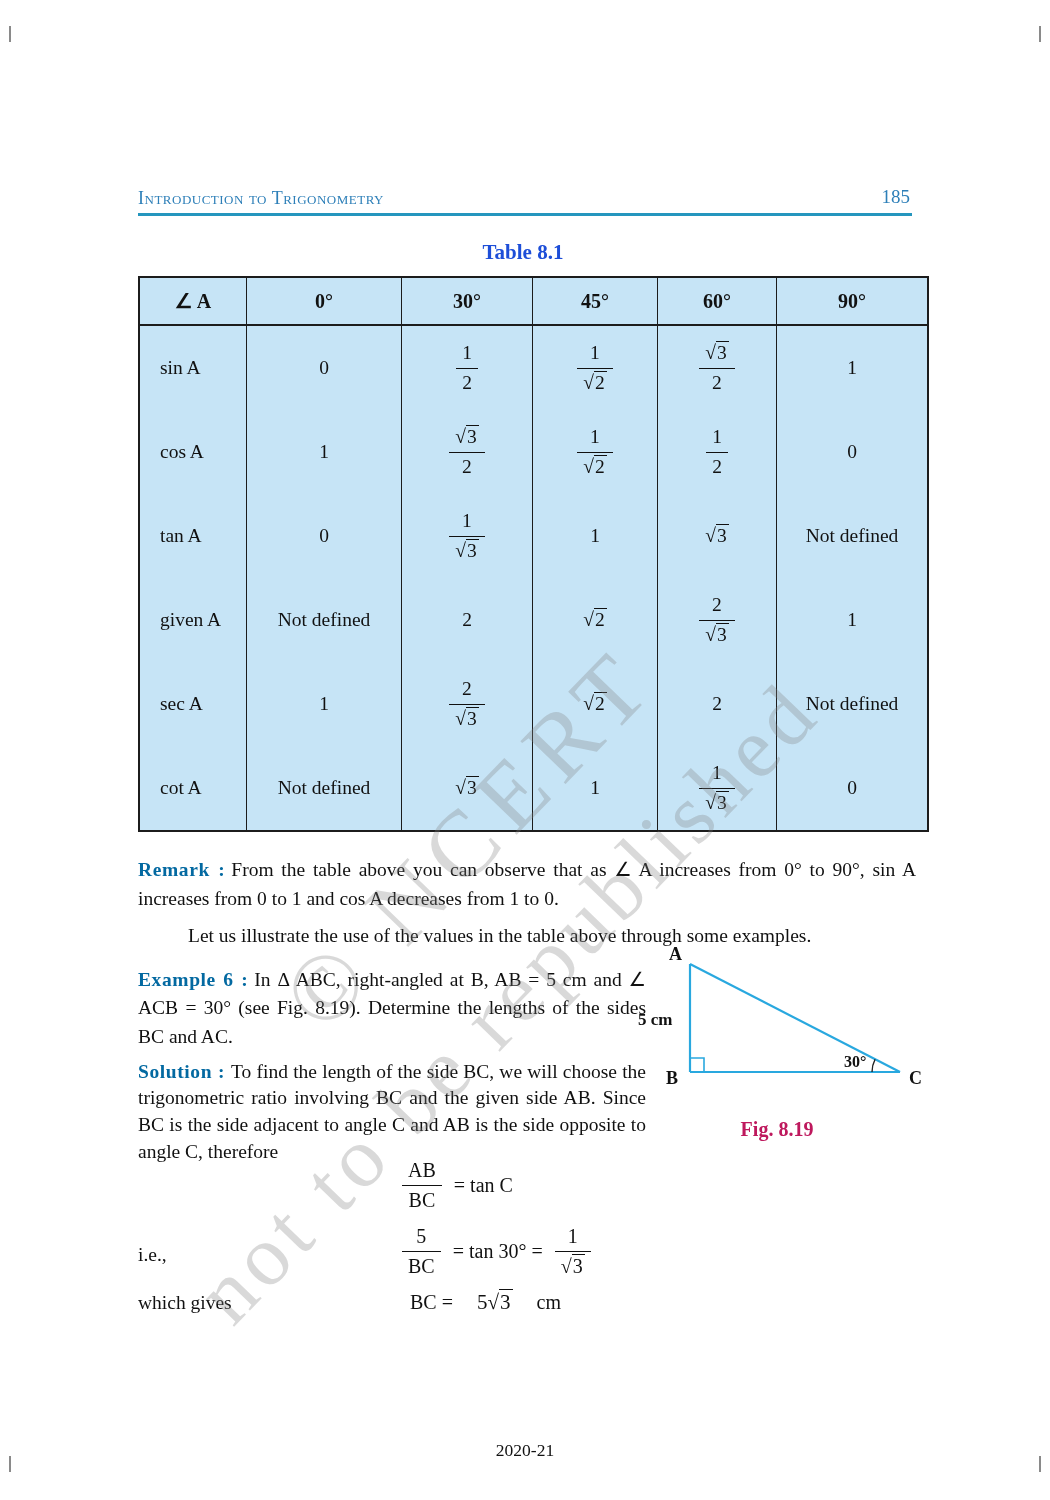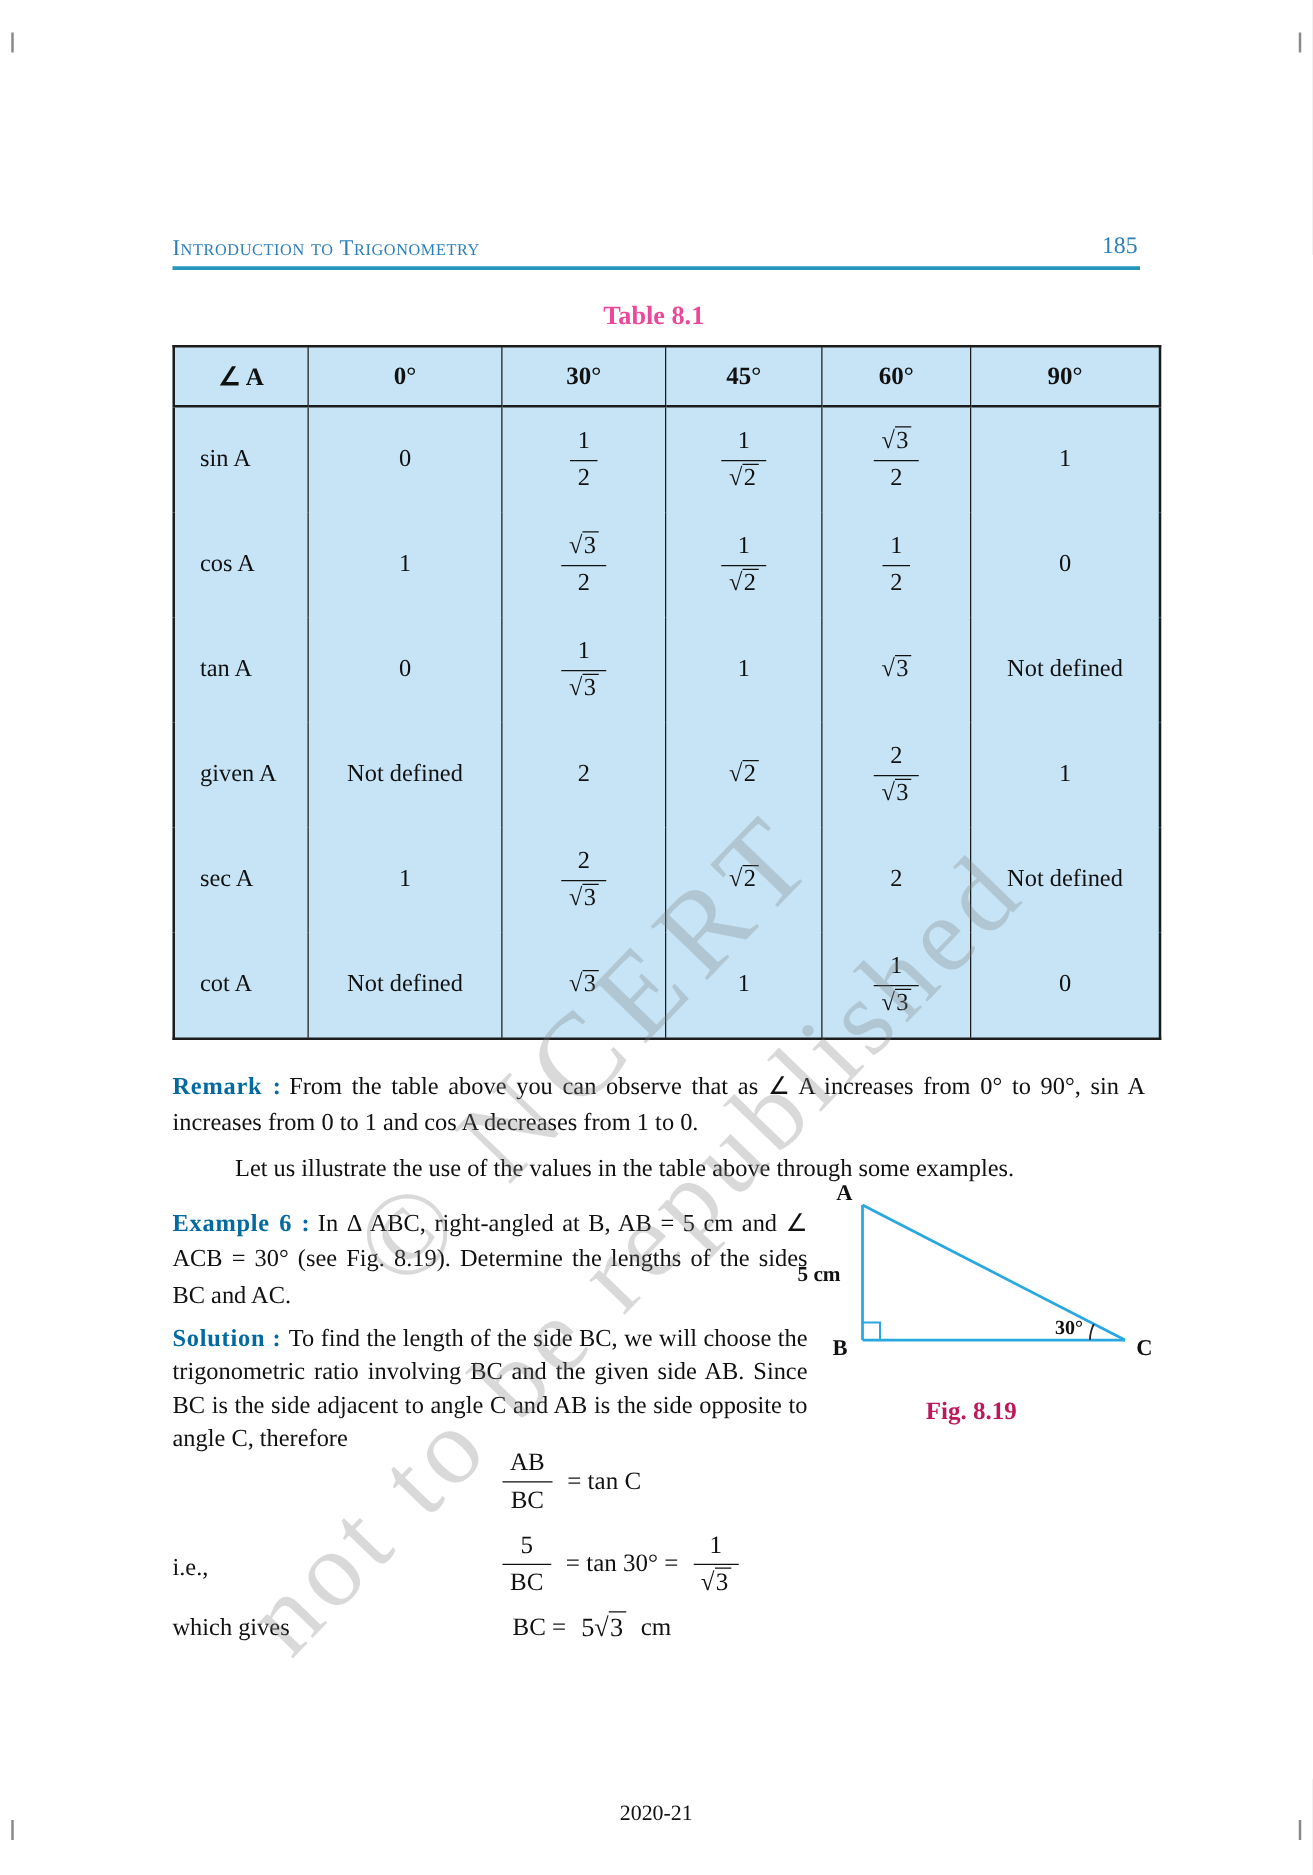--- a/index.html
+++ b/index.html
@@ -20,21 +20,21 @@
   }
   .page-num {
     position:absolute; right:140px; top:186px;
     font-size:19px; color:#2d7fb8;
   }
   .head-rule { position:absolute; left:138px; top:213px; width:774px; height:3px; background:#2596be; }
 
   
   .table-title {
     position:absolute; left:138px; top:240px; width:770px;
-    text-align:center; font-size:21px; font-weight:bold; color:#ec4899;
+    text-align:center; font-size:21px; font-weight:bold; color:#1d4ed8;
   }
   .trig-table {
     position:absolute; left:138px; top:276px; width:770px;
     border-collapse:collapse; background:#c6e4f6;
     border:2.5px solid #1c1c1c; table-layout:fixed;
   }
   .trig-table th {
     border-bottom:2px solid #1c1c1c; border-left:1.7px solid #1c1c1c;
     height:44px; font-size:20px; font-weight:bold; text-align:center;
   }
@@ -71,21 +71,21 @@
   .fig-caption { position:absolute; left:632px; top:1118px; width:290px; text-align:center;
                  color:#be185d; font-weight:bold; font-size:20px; }
   .tri line, .tri polyline { stroke:#29a8df; stroke-width:2.2px; fill:none; }
   .tri .arc { stroke:#222; stroke-width:1.4px; fill:none; }
   .tri text { font-family:"Liberation Serif", serif; font-weight:bold; fill:#111; }
 
   
   .eq { position:absolute; display:flex; align-items:center; gap:12px; font-size:20px; }
   .eq1 { left:402px; top:1158px; }
   .eq2 { left:402px; top:1224px; }
-  .eq3 { left:410px; top:1290px; font-size:20px; gap:12px; }
+  .eq3 { left:410px; top:1290px; font-size:20px; gap:24px; }
   .eq-intro { position:absolute; left:138px; font-size:19.5px; }
   .intro-ie { top:1244px; }
   .intro-gives { top:1292px; }
 
   
   .footer { position:absolute; left:0; top:1440px; width:1050px; text-align:center; font-size:17.5px; }
 
   
   .wm {
     position:absolute; pointer-events:none; z-index:6;

